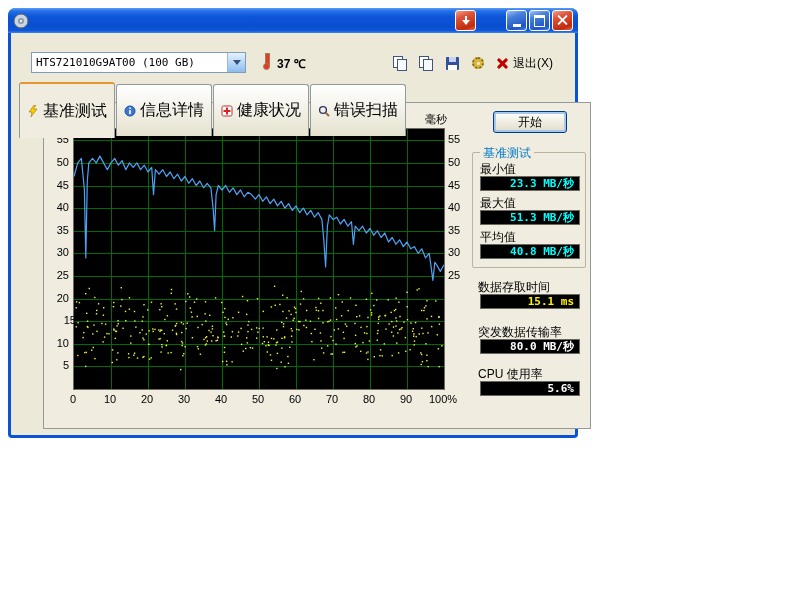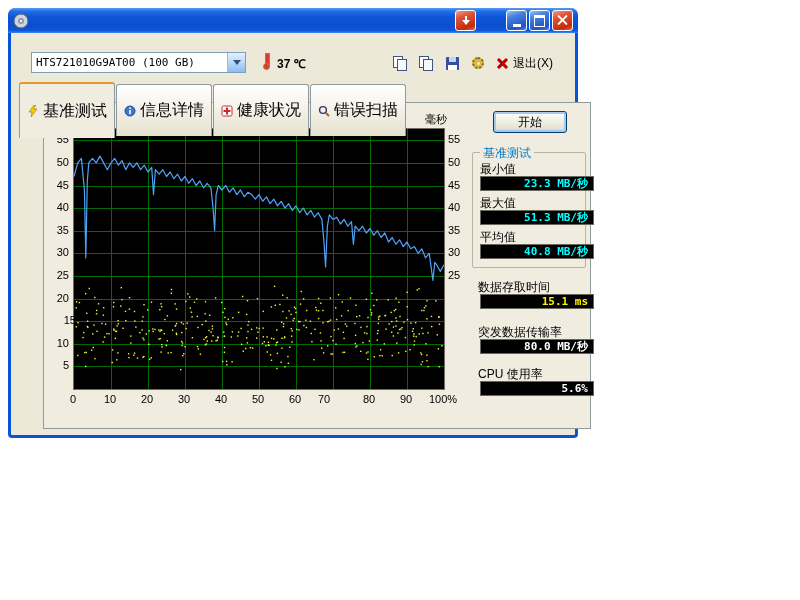--- a/index.html
+++ b/index.html
@@ -63,21 +63,21 @@
   .tick{position:absolute;font-size:11px;color:#000;white-space:nowrap;}
   .tick.l{transform:translateX(-100%);}
   .tick.c{transform:translateX(-50%);}
 
   
   .start-btn{position:absolute;left:449px;top:8px;width:74px;height:22px;font-family:"Liberation Sans",sans-serif;font-size:12px;
     background:linear-gradient(180deg,#FFFFFF,#F2F0E4 45%,#E5E1D2 85%,#D8D2C2);border:1px solid #003C74;border-radius:3px;box-shadow:inset 0 0 0 2px #A8C8F0;}
   .groupbox{position:absolute;left:428px;top:49px;width:112px;height:114px;border:1px solid #B8B4A2;border-radius:2px;}
   .legend{position:absolute;top:-8px;left:7px;background:#F0EDE0;padding:0 3px;font-size:12px;color:#0079C8;white-space:nowrap;}
   .glabel{position:absolute;left:7px;font-size:12px;white-space:nowrap;}
-  .statbox{position:absolute;width:114px;height:15px;box-sizing:border-box;background:#000;border:1px solid #6A675C;
+  .statbox{position:absolute;width:100px;height:15px;box-sizing:border-box;background:#000;border:1px solid #6A675C;
     display:flex;align-items:center;justify-content:flex-end;padding-right:5px;
     font-family:"DejaVu Sans Mono","Liberation Mono",monospace;font-weight:bold;font-size:11px;}
   .statbox.cyan{color:#00FFFF;} .statbox.yellow{color:#FFF200;} .statbox.white{color:#FFFFFF;}
   .plabel{position:absolute;left:434px;font-size:12px;white-space:nowrap;}
   .pbox{left:436px;}
 </style>
 </head>
 <body>
 
 <div class="window">
@@ -663,20 +663,20 @@
         <span class="tick r" style="left: 404px; top: 120.739px;">35</span>
         <span class="tick r" style="left: 404px; top: 143.348px;">30</span>
         <span class="tick r" style="left: 404px; top: 165.957px;">25</span>
         <span class="tick c" style="left: 29px; top: 290px;">0</span>
         <span class="tick c" style="left: 66px; top: 290px;">10</span>
         <span class="tick c" style="left: 103px; top: 290px;">20</span>
         <span class="tick c" style="left: 140px; top: 290px;">30</span>
         <span class="tick c" style="left: 177px; top: 290px;">40</span>
         <span class="tick c" style="left: 214px; top: 290px;">50</span>
         <span class="tick c" style="left: 251px; top: 290px;">60</span>
-        <span class="tick c" style="left: 280px; top: 290px; text-align: right;">70</span>
+        <span class="tick c" style="left: 288px; top: 290px; text-align: right;">70</span>
         <span class="tick c" style="left: 325px; top: 290px;">80</span>
         <span class="tick c" style="left: 362px; top: 290px;">90</span>
         <span class="tick c" style="left: 399px; top: 290px;">100%</span>
       </div>
 
   </div>
 </div>
 
 </body></html>

